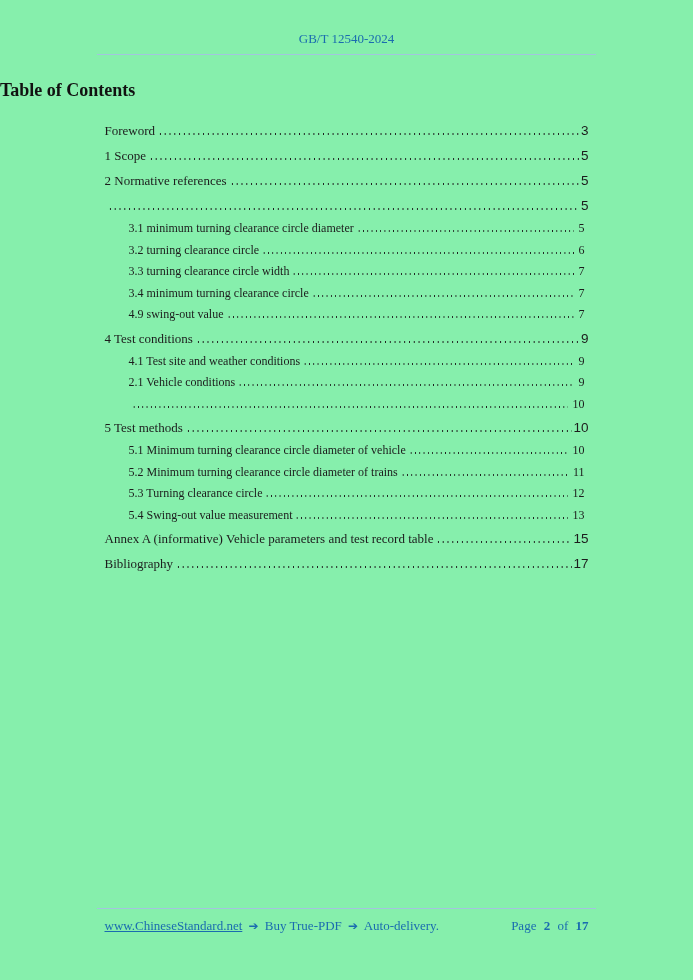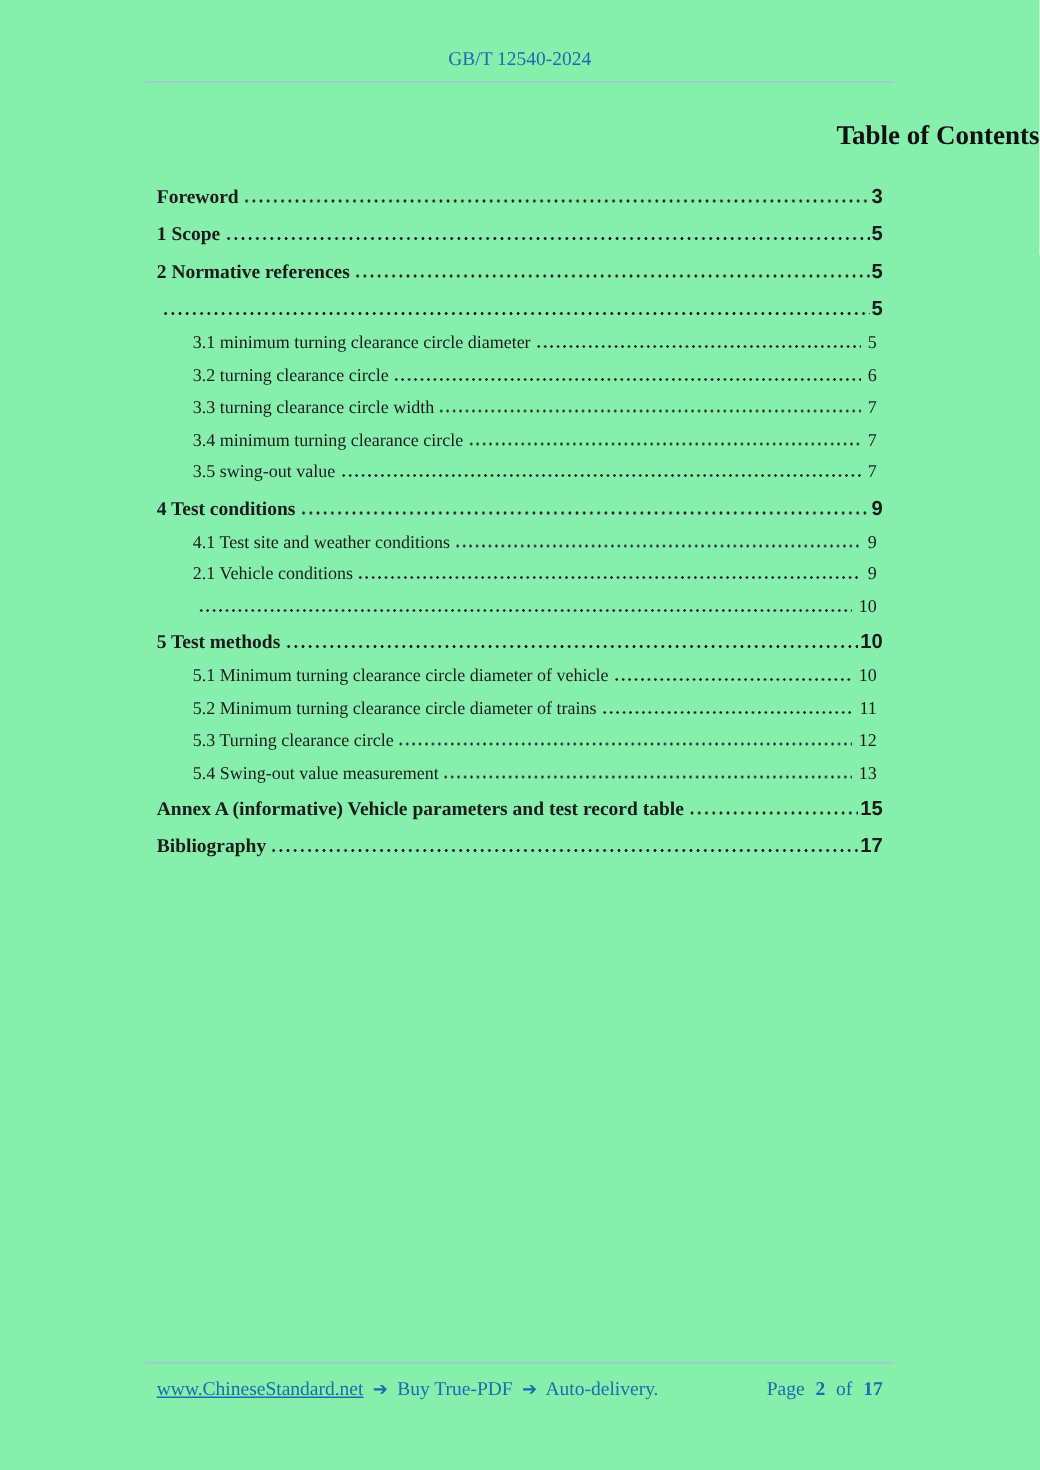--- a/index.html
+++ b/index.html
@@ -26,41 +26,40 @@
   }
   .rule {
     width: 499px;
     margin: 7px auto 0 auto;
     border-top: 1.5px solid #a3c4de;
     height: 0;
   }
   
   .page-title {
     margin: 26px auto 0 auto;
-    text-align: right;
+    text-align: left;
     font-size: 18px;
     font-weight: bold;
     line-height: 18px;
     color: #111111;
   }
   
   .toc {
     width: 484px;
     margin: 19px auto 0 auto;
   }
   .toc-row {
     display: flex;
     align-items: baseline;
     white-space: nowrap;
   }
   .toc-row.l1 {
     height: 25px;
     line-height: 25px;
     font-size: 13px;
-    font-weight: bold;
   }
   .toc-row.l2 {
     height: 21.5px;
     line-height: 21.5px;
     font-size: 12px;
     padding-left: 24px;
     padding-right: 4px;
   }
   .toc-label {
     flex: 0 0 auto;
@@ -166,21 +165,21 @@
       <span class="toc-label">3.3 turning clearance circle width</span>
       <span class="leader"></span>
       <span class="toc-page">7</span>
     </div>
       <div class="toc-row l2">
       <span class="toc-label">3.4 minimum turning clearance circle</span>
       <span class="leader"></span>
       <span class="toc-page">7</span>
     </div>
       <div class="toc-row l2">
-      <span class="toc-label">3.5 swing-out value</span>
+      <span class="toc-label">4.9 swing-out value</span>
       <span class="leader"></span>
       <span class="toc-page">7</span>
     </div>
       <div class="toc-row l1">
       <span class="toc-label">4 Test conditions</span>
       <span class="leader"></span>
       <span class="toc-page">9</span>
     </div>
       <div class="toc-row l2">
       <span class="toc-label">4.1 Test site and weather conditions</span>

